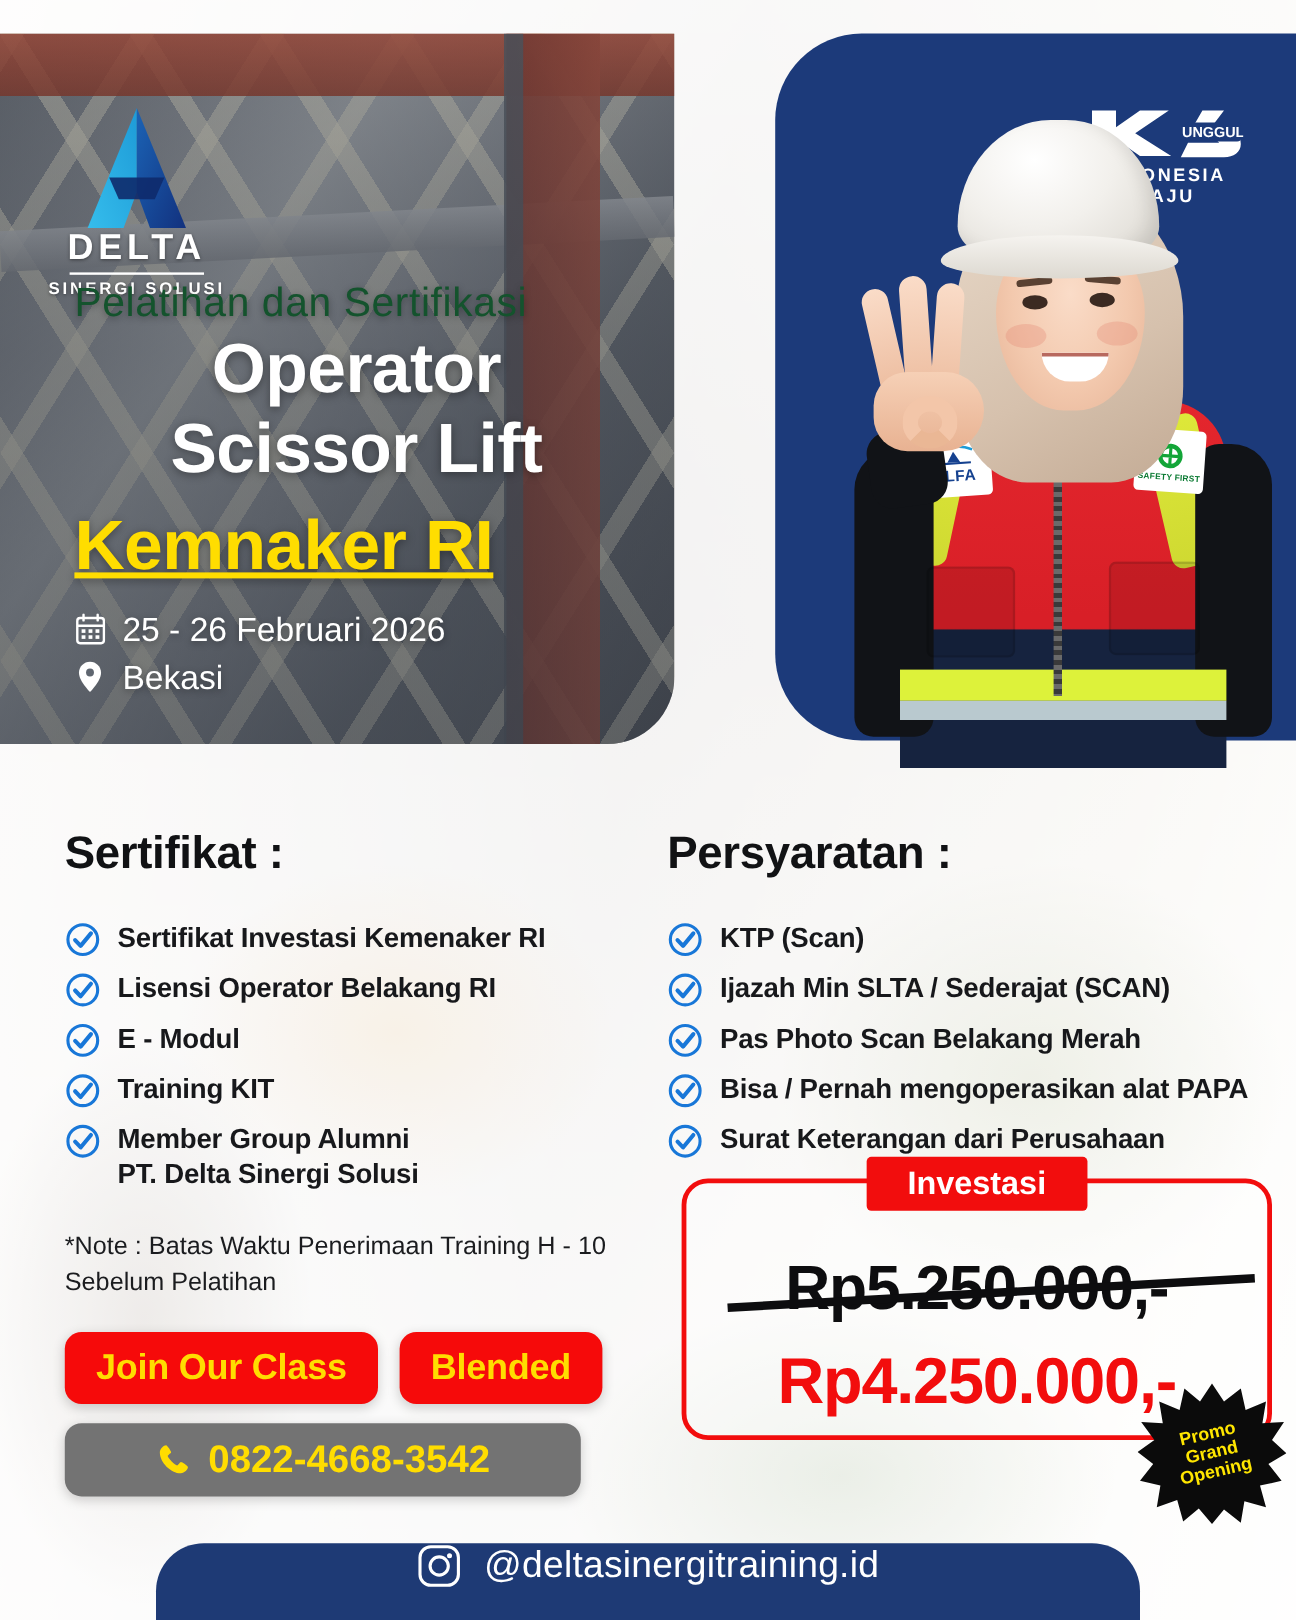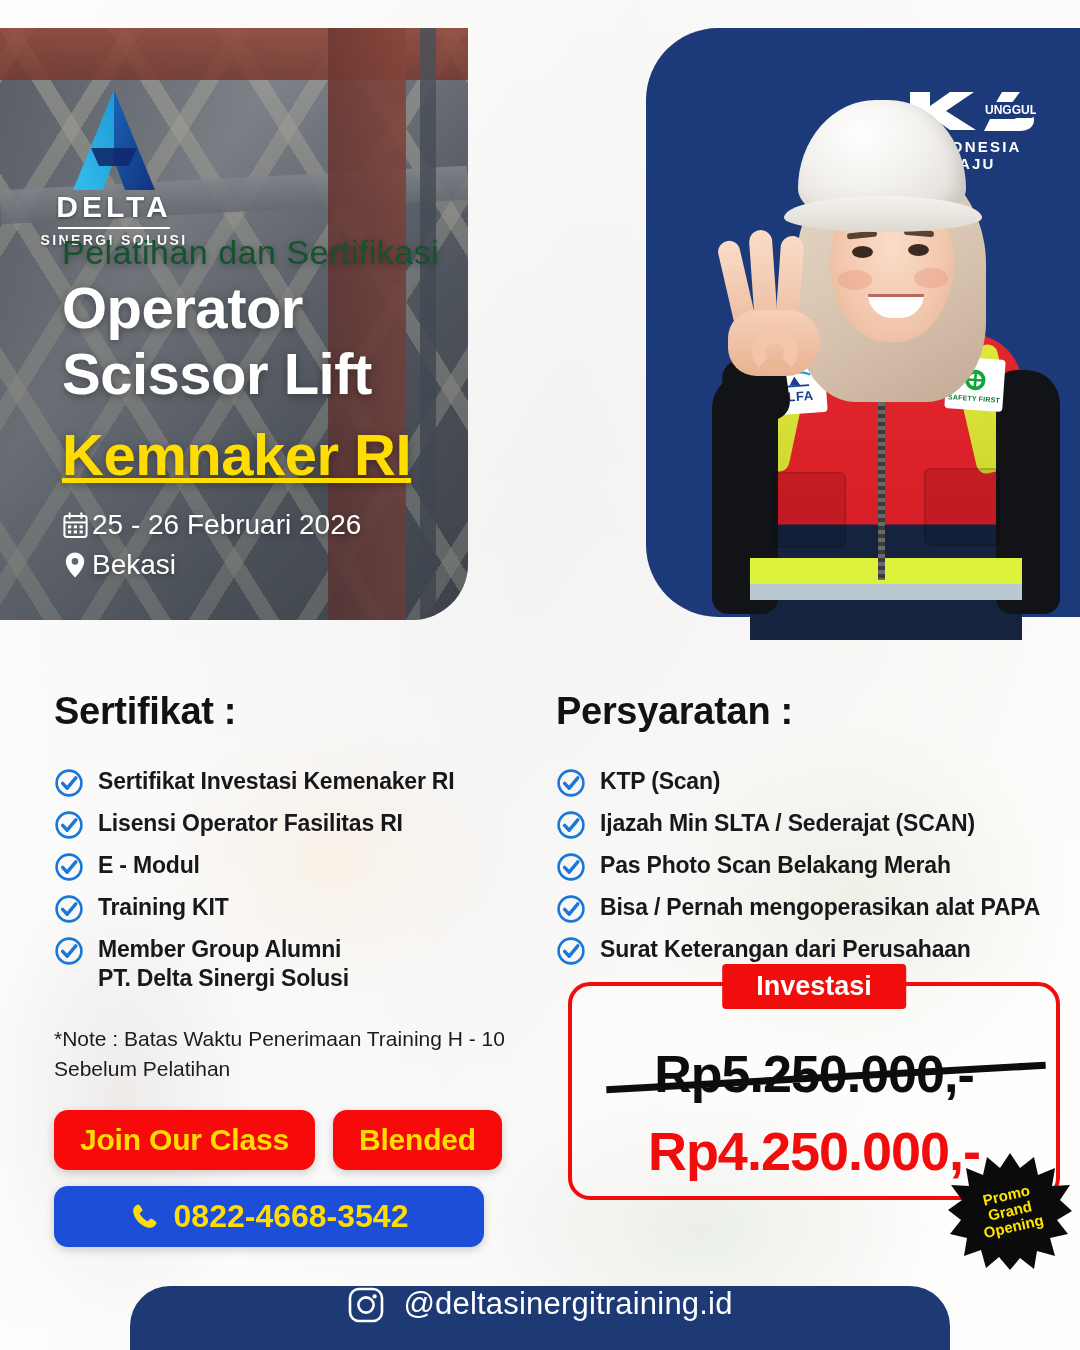--- a/index.html
+++ b/index.html
@@ -38,21 +38,21 @@
   }
   .bg-white-veil {
     position:absolute; inset:0;
     background: rgba(255,255,255,0.52);
   }
 
   
   .hero-left {
     position: absolute;
     left: 0; top: 28px;
-    width: 468px; height: 592px;
+    width: 562px; height: 592px;
     border-radius: 0 0 56px 0;
     overflow: hidden;
   }
   .hero-left .photo {
     position: absolute; inset: 0;
     background:
       linear-gradient(125deg,#6d7279 0%, #8d9197 20%, #a9adb1 35%, #8e9298 52%, #6f747b 70%, #56595f 100%);
   }
   
   .hero-left .photo::before {
@@ -114,29 +114,30 @@
   
   .hero-text { position:absolute; left:62px; top:205px; width:470px; }
   .hero-kicker {
     color:#14532d; font-size:34px; font-weight:400; letter-spacing:.5px;
     text-shadow:0 2px 6px rgba(0,0,0,.35);
   }
   .hero-title {
     color:#ffffff; font-size:58px; font-weight:800; line-height:1.03;
     margin-top:6px; letter-spacing:-0.5px;
     text-shadow:0 2px 8px rgba(0,0,0,.38);
+    text-align:center;
   }
   .hero-highlight {
     color:#FFDD00; font-size:58px; font-weight:800; line-height:1.03;
     margin-top:22px; letter-spacing:-0.5px;
     text-shadow:0 2px 8px rgba(0,0,0,.38);
     text-decoration:underline;
   }
   .hero-meta { margin-top:24px; }
-  .meta-row { display:flex; align-items:center; gap:4px; margin-bottom:8px; }
+  .meta-row { display:flex; align-items:flex-start; gap:14px; margin-bottom:8px; }
   .meta-row .mi { width:26px; height:30px; display:flex; align-items:center; justify-content:center; }
   .meta-row .mt {
     color:#ffffff; font-size:28px; font-weight:400;
     text-shadow:0 2px 6px rgba(0,0,0,.35);
   }
 
   
   .hero-right {
     position:absolute;
     left:646px; top:28px;
@@ -306,21 +307,21 @@
   .btn {
     background:#F60A0A; color:#FFDD00;
     font-size:30px; font-weight:800; letter-spacing:-0.2px;
     padding:13px 26px; border-radius:14px;
     display:inline-flex; align-items:center; justify-content:center;
     box-shadow:0 3px 10px rgba(0,0,0,.18);
     cursor:pointer; border:none;
   }
   .btn-phone {
     margin-top:16px; width:430px;
-    background:#1d4ed8; color:#FFDD00;
+    background:#737373; color:#FFDD00;
     font-size:32px; font-weight:800;
     padding:12px 8px; border-radius:14px;
     display:flex; align-items:center; justify-content:center; gap:14px;
     box-shadow:0 3px 10px rgba(0,0,0,.18);
     cursor:pointer; border:none;
   }
   .phone-ico { width:30px; height:30px; flex:0 0 auto; }
 
   
   .price-box {
@@ -534,21 +535,21 @@
         </span>
         <span class="li-text">Sertifikat Investasi Kemenaker RI</span>
       </div>
       <div class="list-item">
         <span class="check">
           <svg viewBox="0 0 30 30" xmlns="http://www.w3.org/2000/svg">
             <circle cx="15" cy="15" r="12.4" fill="none" stroke="#1877D8" stroke-width="2.6"></circle>
             <path d="M8.6 15.4 L13.2 20.2 L21.8 9.8" fill="none" stroke="#1877D8" stroke-width="3.4" stroke-linecap="round" stroke-linejoin="round"></path>
           </svg>
         </span>
-        <span class="li-text">Lisensi Operator Fasilitas RI</span>
+        <span class="li-text">Lisensi Operator Belakang RI</span>
       </div>
       <div class="list-item">
         <span class="check">
           <svg viewBox="0 0 30 30" xmlns="http://www.w3.org/2000/svg">
             <circle cx="15" cy="15" r="12.4" fill="none" stroke="#1877D8" stroke-width="2.6"></circle>
             <path d="M8.6 15.4 L13.2 20.2 L21.8 9.8" fill="none" stroke="#1877D8" stroke-width="3.4" stroke-linecap="round" stroke-linejoin="round"></path>
           </svg>
         </span>
         <span class="li-text">E - Modul</span>
       </div>

